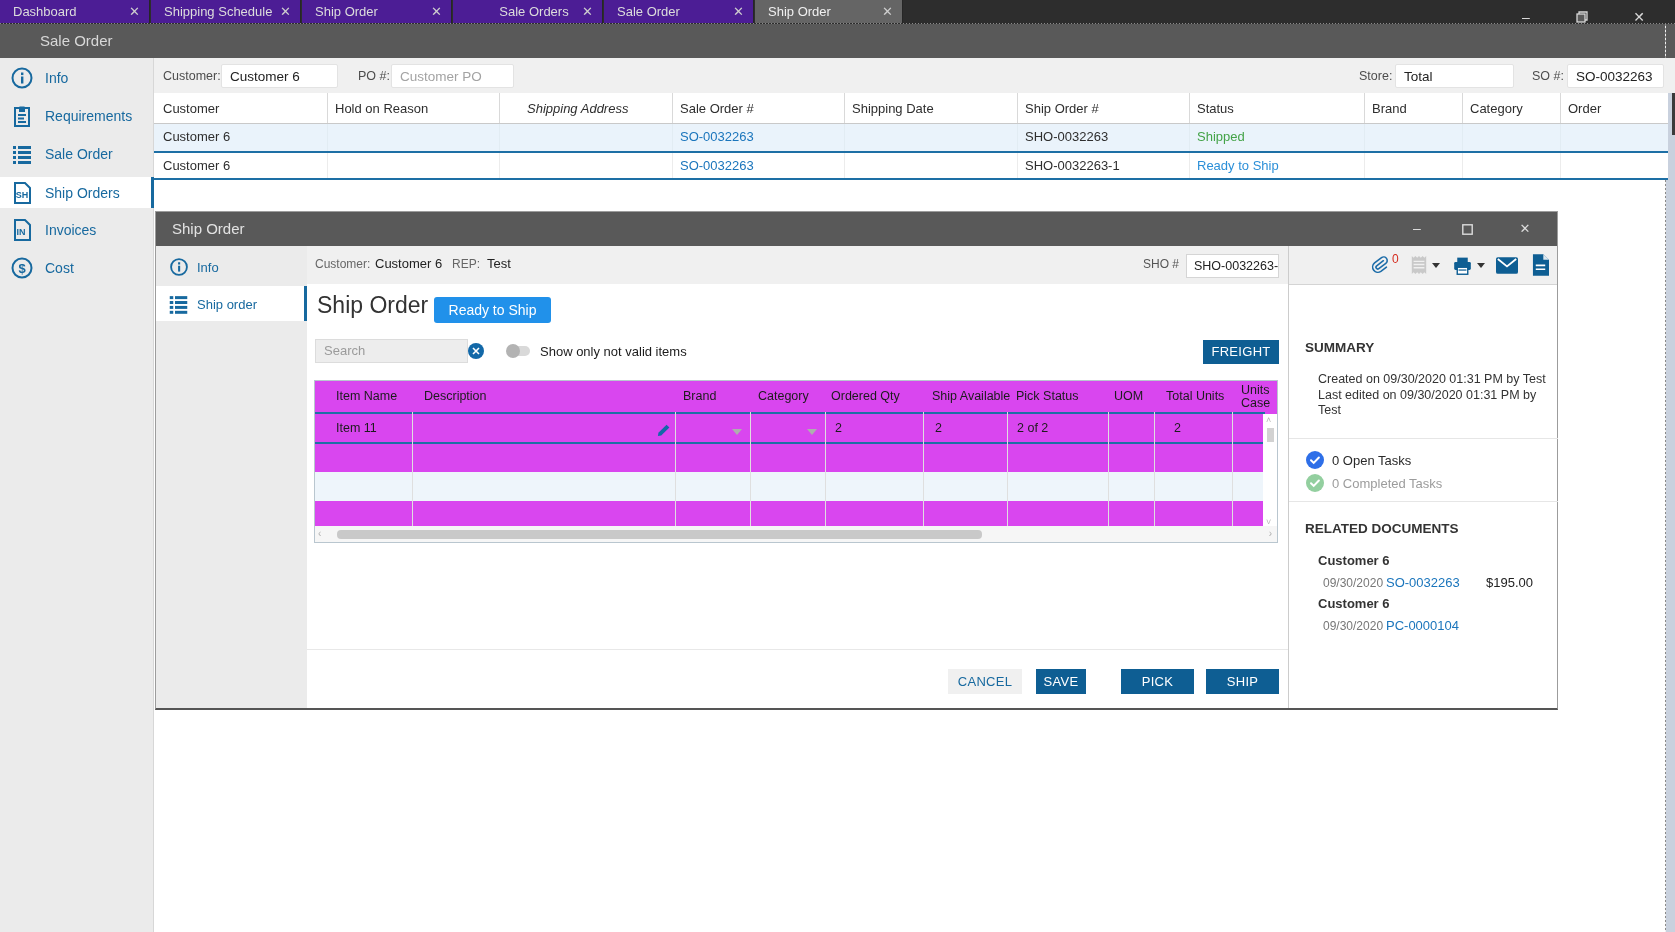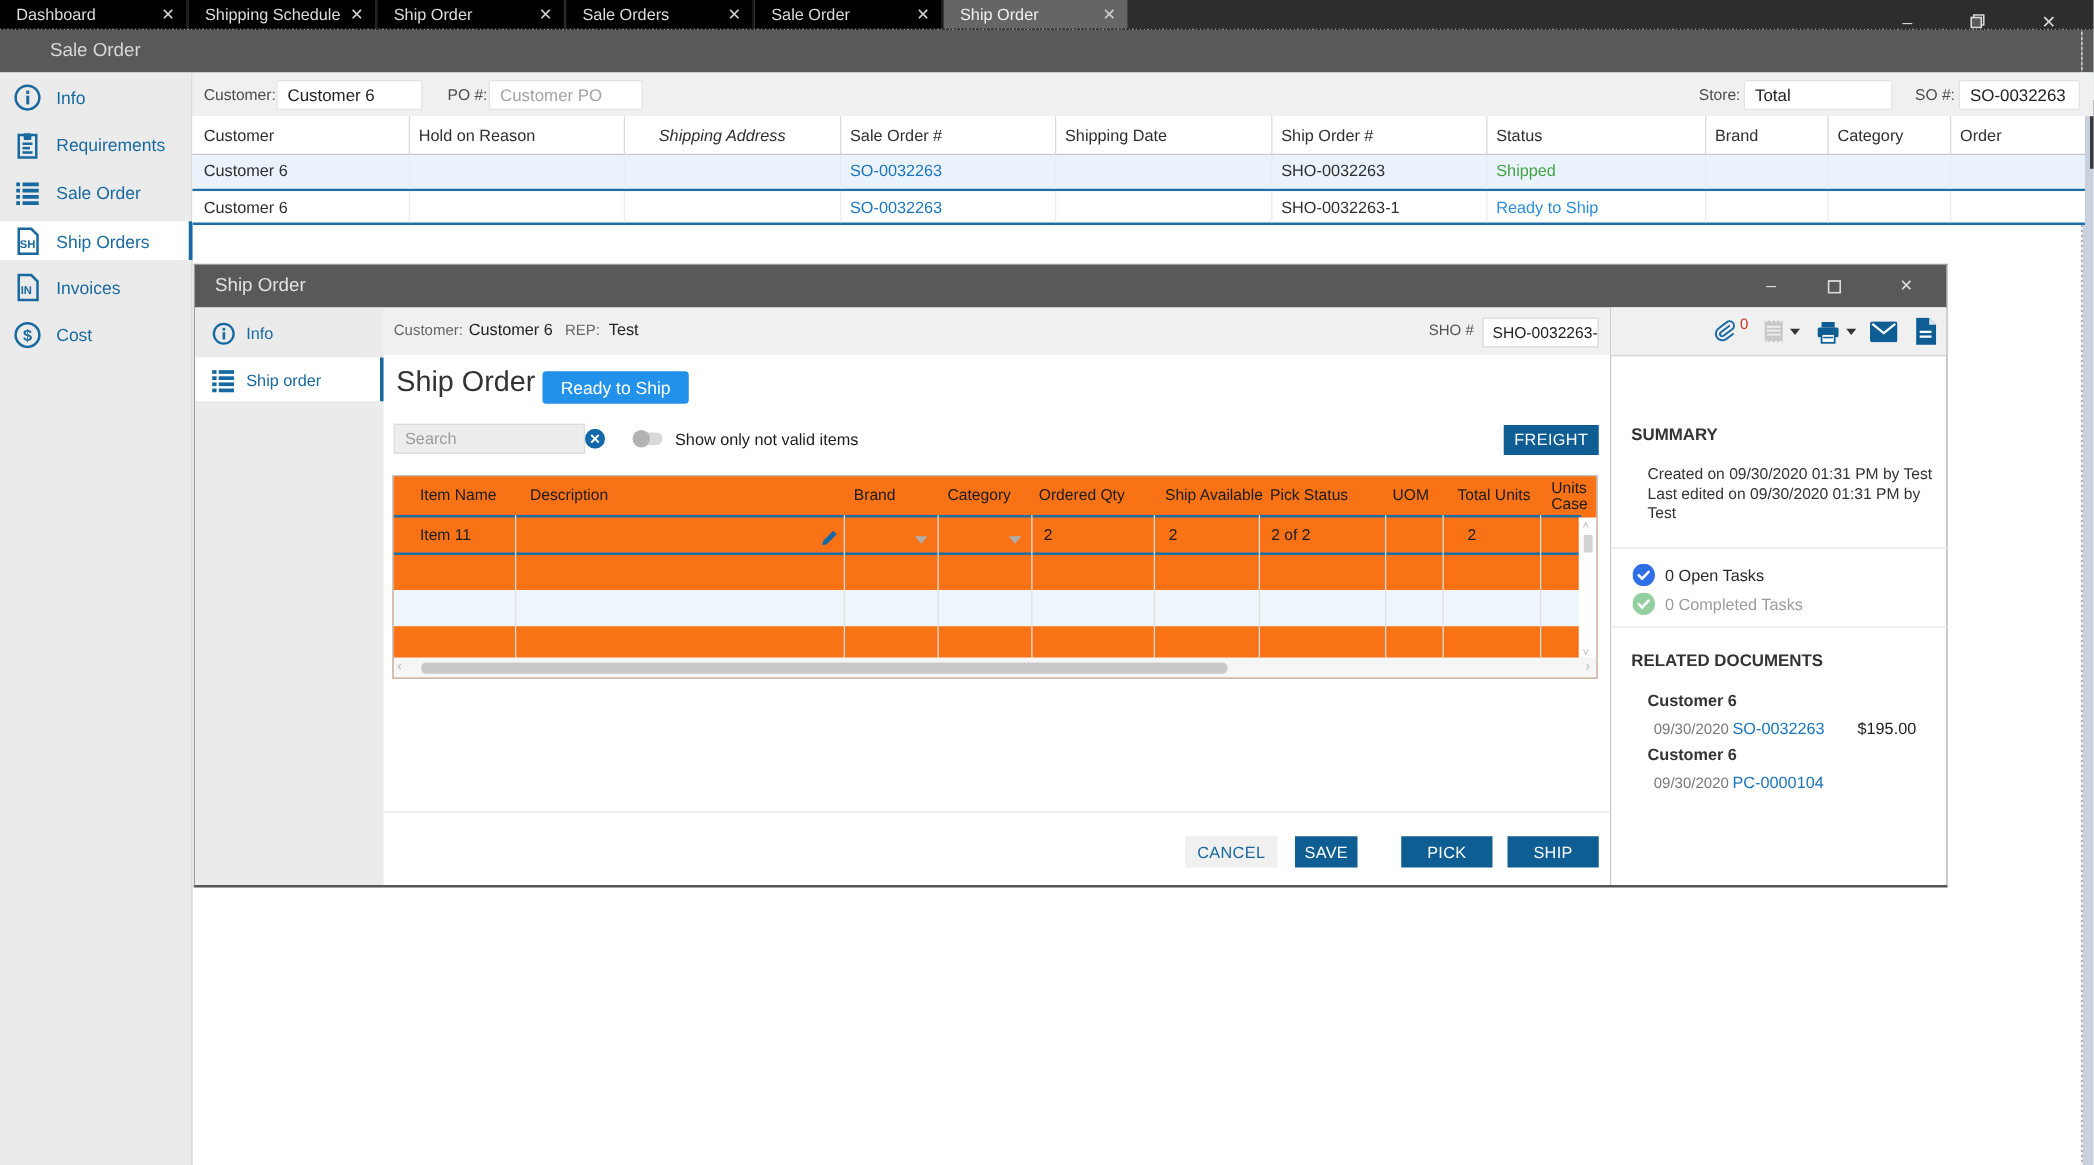--- a/index.html
+++ b/index.html
@@ -3,21 +3,21 @@
 <meta charset="utf-8">
 <style>
   * { margin:0; padding:0; box-sizing:border-box; }
   html,body { width:1675px; height:932px; overflow:hidden; background:#fff;
     font-family:"Liberation Sans", sans-serif; }
   .abs { position:absolute; }
   body { position:relative; }
   
   #tabbar { left:0; top:0; width:1675px; height:24px; background:#2d2d2d; }
   .tab { position:absolute; top:0; height:23px; width:150px; color:#dcdcdc;
-    font-size:13px; line-height:23px; padding-left:13px; background:#000000;
+    font-size:13px; line-height:23px; padding-left:13px; background:#4c1d95;
     border-right:1px solid #262626; }
   .tab .x { position:absolute; right:9px; top:0; font-size:13px; color:#cfcfcf; }
   .tab.active { background:#656565; color:#f0f0f0; }
   #tabdot { position:absolute; left:0; top:23px; width:1675px; height:1px;
     background:repeating-linear-gradient(90deg,#8a8a8a 0 1px,#2d2d2d 1px 3px); }
   
   #titlebar { left:0; top:24px; width:1675px; height:34px; background:#595959; }
   #titlebar .t { position:absolute; left:40px; top:0; line-height:34px; font-size:15px; color:#d8d8d8; }
   .winbtn { position:absolute; top:0; height:34px; color:#d8d8d8; font-size:14px;
     text-align:center; line-height:34px; }
@@ -67,21 +67,21 @@
   .caret { position:absolute; width:0; height:0; border-left:5px solid transparent;
     border-right:5px solid transparent; border-top:6px solid #aeaeae; }
 </style>
 </head>
 <body>
 
 <div id="tabbar" class="abs"></div>
 <div class="tab" style="left:0;">Dashboard<span class="x">✕</span></div>
 <div class="tab" style="left:151px;">Shipping Schedule<span class="x">✕</span></div>
 <div class="tab" style="left:302px;">Ship Order<span class="x">✕</span></div>
-<div class="tab" style="left:453px;">Sale Orders<span class="x">✕</span></div>
+<div class="tab" style="left:453px;text-align:center;">Sale Orders<span class="x">✕</span></div>
 <div class="tab" style="left:604px;">Sale Order<span class="x">✕</span></div>
 <div class="tab active" style="left:755px;width:148px;">Ship Order<span class="x">✕</span></div>
 <div id="tabdot"></div>
 
 <div id="titlebar" class="abs">
     <span class="t">Sale Order</span>
   </div>
 <div class="winbtn" style="left:1515px;width:22px;">–</div>
 <div class="winbtn" style="left:1571px;width:22px;">
   <svg style="position:absolute;left:5px;top:11px;width:12px;height:12px;" viewBox="0 0 12 12">
@@ -317,21 +317,21 @@
     <div style="position:absolute;left:8px;top:55px;width:153px;height:24px;background:#ededed;border:1px solid #dcdcdc;font-size:13px;color:#9b9b9b;line-height:22px;padding-left:8px;">Search</div>
     <svg style="position:absolute;left:161px;top:59px;width:16px;height:16px;" viewBox="0 0 16 16">
         <circle cx="8" cy="8" r="8" fill="#1268a8"></circle>
         <path d="M5 5l6 6M11 5l-6 6" stroke="#fff" stroke-width="1.6"></path>
       </svg>
     <div style="position:absolute;left:202px;top:62px;width:21px;height:10px;background:#d9d9d9;border-radius:5px;"></div>
     <div style="position:absolute;left:199px;top:60px;width:14px;height:14px;background:#b3b3b3;border-radius:50%;"></div>
     <div style="position:absolute;left:233px;top:60px;font-size:13px;color:#1c1c1c;">Show only not valid items</div>
     <div class="btn" style="left:896px;top:56px;width:76px;height:24px;line-height:24px;">FREIGHT</div>
 
-    <div id="grid" style="position:absolute;left:7px;top:96px;width:964px;height:163px;border:1px solid #b9c6cf;background:#f97316;">
+    <div id="grid" style="position:absolute;left:7px;top:96px;width:964px;height:163px;border:1px solid #b9c6cf;background:#d946ef;">
       <div style="position:absolute;left:0;top:0;width:962px;height:31px;">
         <div class="gh" style="left:21px;">Item Name</div>
         <div class="gh" style="left:109px;">Description</div>
         <div class="gh" style="left:368px;">Brand</div>
         <div class="gh" style="left:443px;">Category</div>
         <div class="gh" style="left:516px;">Ordered Qty</div>
         <div class="gh" style="left:617px;">Ship Available</div>
         <div class="gh" style="left:701px;">Pick Status</div>
         <div class="gh" style="left:799px;">UOM</div>
         <div class="gh" style="left:851px;">Total Units</div>

